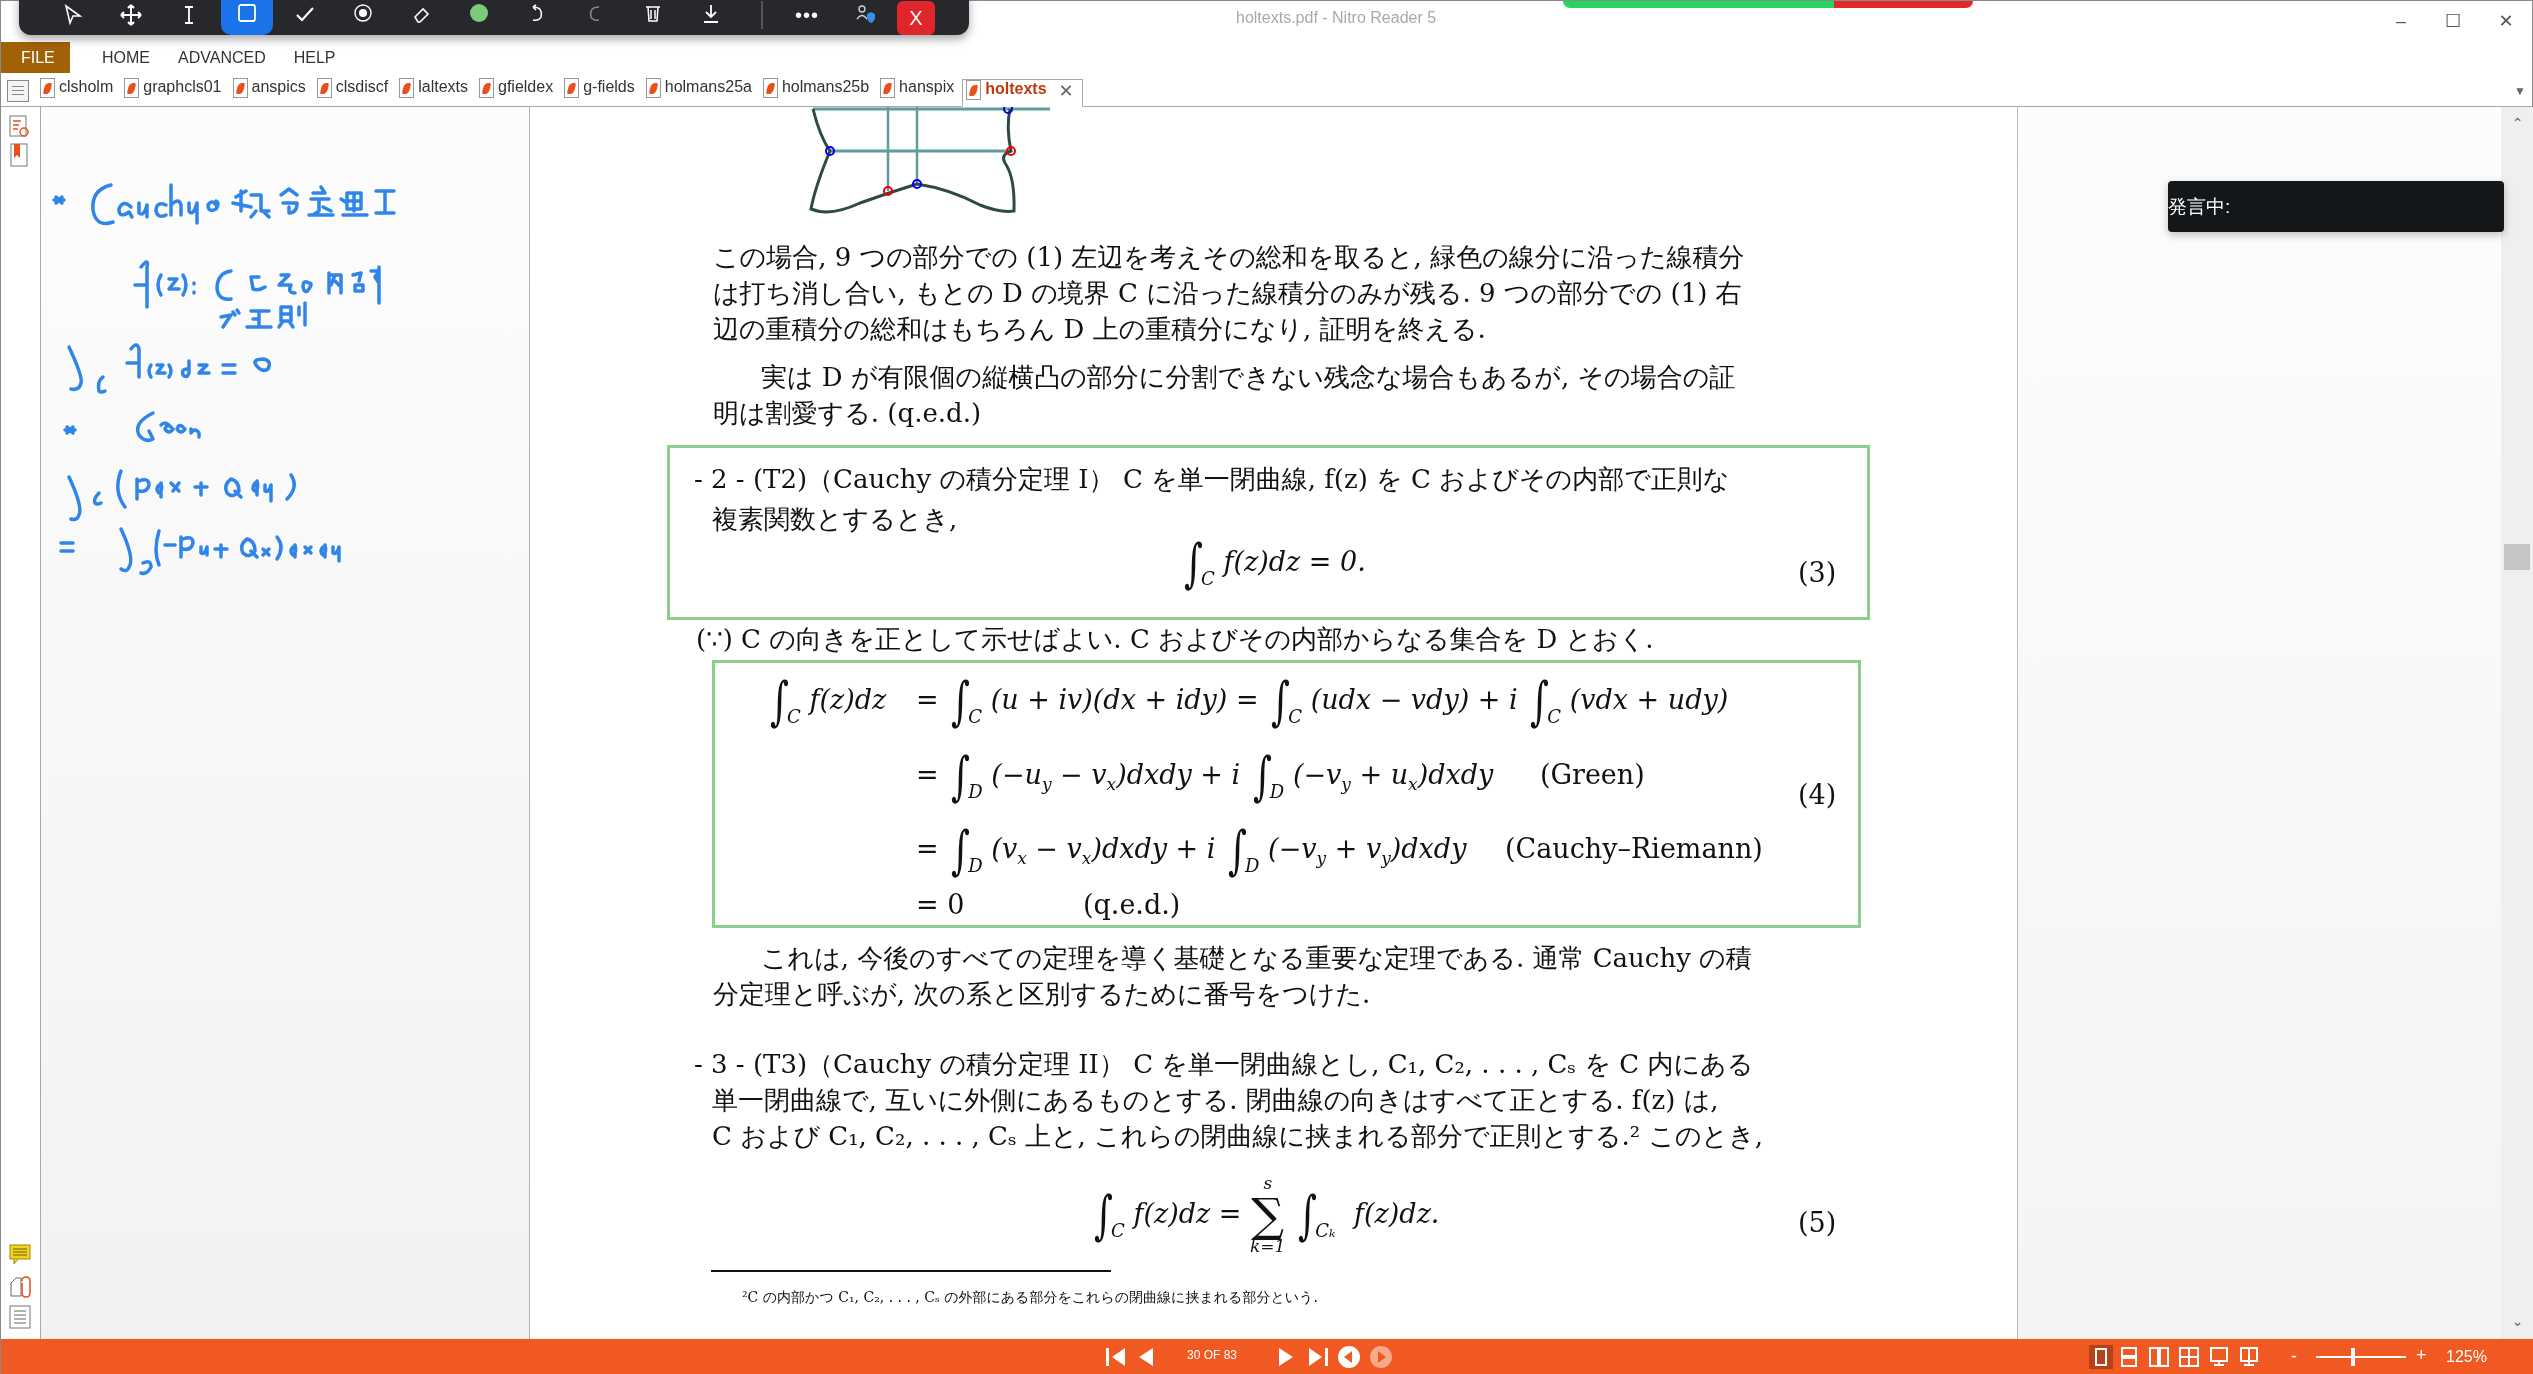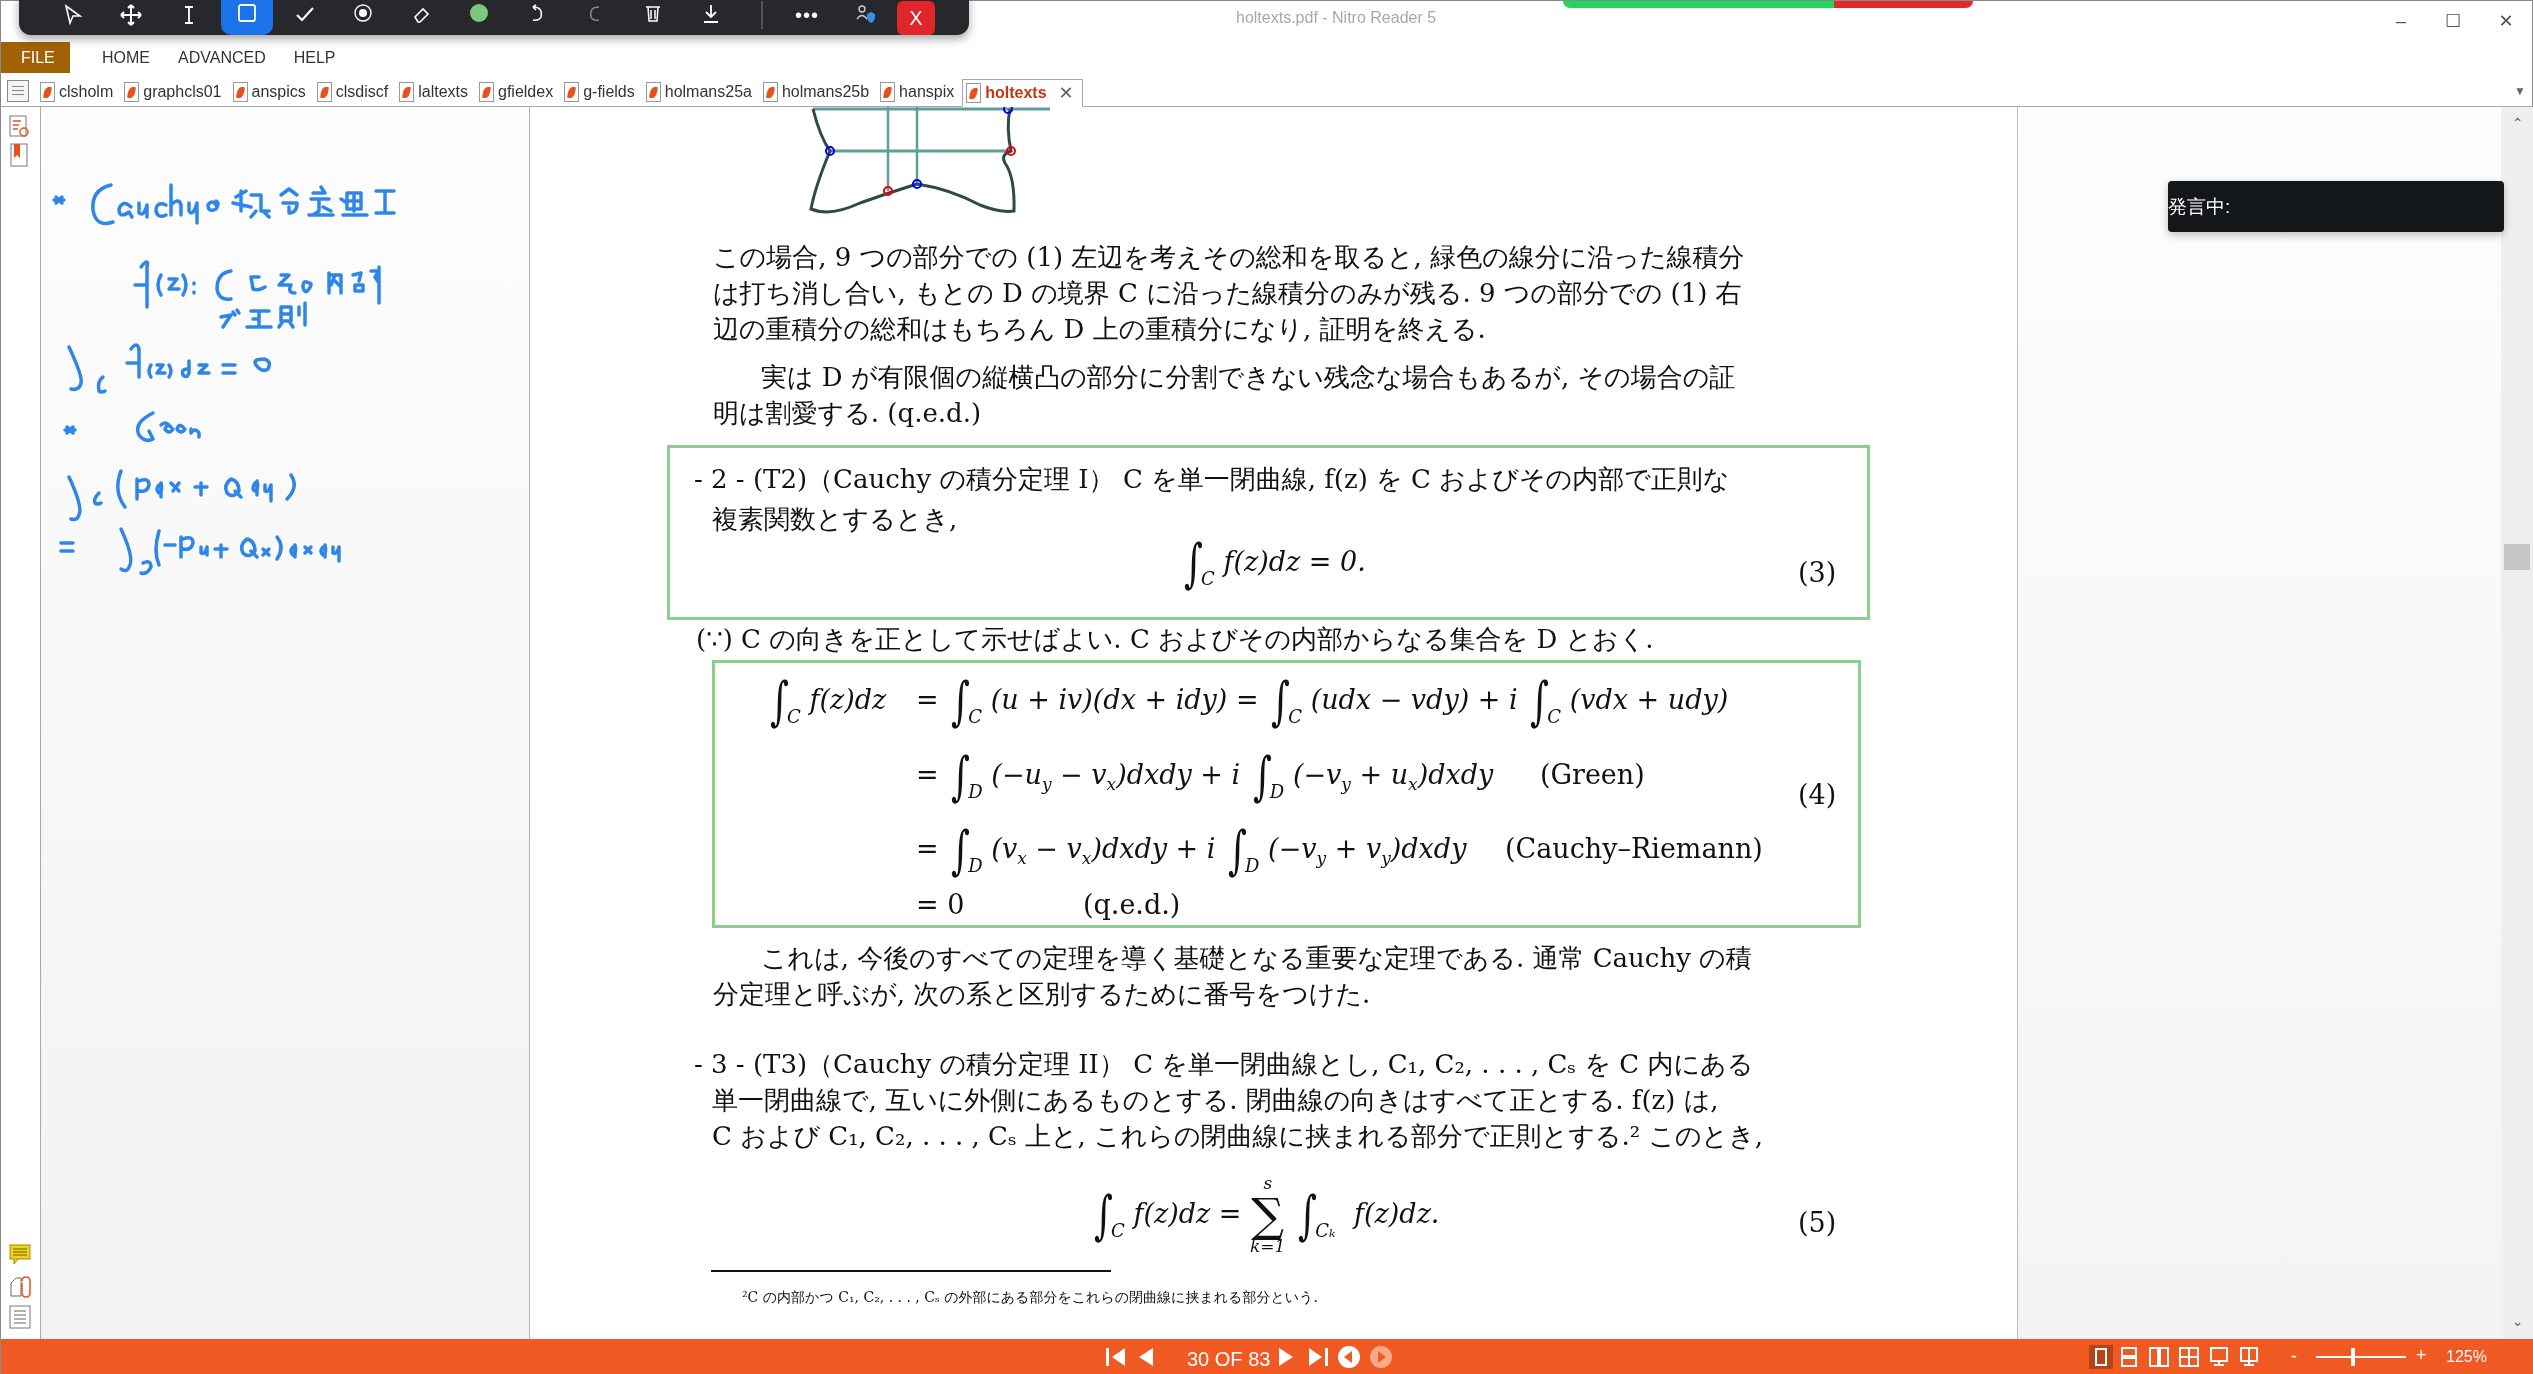--- a/index.html
+++ b/index.html
@@ -22,21 +22,21 @@
   .app-title { position: absolute; left: 1235px; top: 8px; font-size: 16px; color: #a9a9a9; }
   .win-ctrl { position: absolute; top: 6px; width: 40px; height: 28px; display: flex; align-items: center; justify-content: center; color: #555; font-size: 18px; cursor: pointer; }
 
   .menu-bar { position: absolute; left: 0; top: 41px; height: 31px; width: 100%; display: flex; align-items: center; }
   .menu-item { font-size: 16px; color: #333; padding: 0 14px; height: 31px; line-height: 31px; cursor: pointer; }
   .menu-item.file { background: #a16207; color: #fff; width: 69px; padding: 0 0 0 20px; }
   .ribbon-collapse { position: absolute; right: 6px; top: 83px; color: #666; font-size: 12px; }
 
   .tab-row { position: absolute; left: 0; top: 76px; height: 30px; width: 100%; border-bottom: 1px solid #a8a8a8; display: flex; align-items: flex-end; }
   .tab-menu-icon { width: 22px; height: 22px; margin: 0 8px 4px 6px; border: 1px solid #888; background: linear-gradient(#888,#888) 4px 5px/12px 1px no-repeat, linear-gradient(#888,#888) 4px 9px/12px 1px no-repeat, linear-gradient(#888,#888) 4px 13px/12px 1px no-repeat, #f4f4f4; }
-  .doc-tab { display: flex; align-items: center; height: 28px; padding: 0 4px 0 3px; margin-right: 4px; font-size: 16px; color: #333; cursor: pointer; }
+  .doc-tab { display: flex; align-items: flex-start; height: 28px; padding: 0 4px 0 3px; margin-right: 4px; font-size: 16px; color: #333; cursor: pointer; }
   .doc-tab.active { border: 1px solid #a8a8a8; border-bottom: 1px solid #fff; background: #fff; margin-bottom: -1px; padding-right: 8px; }
   .doc-tab.active .tab-label { color: #c0390f; font-weight: bold; }
   .pdf-icon { width: 15px; height: 20px; border: 1px solid #999; background: #fff; margin-right: 4px; position: relative; }
   .pdf-icon::after { content: ""; position: absolute; left: 3px; top: 4px; width: 7px; height: 11px; background: #e8501c; border-radius: 50% 20% 50% 20%; transform: skewX(-12deg); }
   .tab-close { margin-left: 12px; color: #666; font-size: 18px; }
 
   .left-strip { position: absolute; left: 0; top: 106px; width: 40px; height: 1232px; background: #fff; border-right: 1px solid #a9a9a9; }
   .ls-icon { position: absolute; left: 8px; width: 22px; height: 24px; cursor: pointer; }
 
   .annot-panel { position: absolute; left: 40px; top: 106px; width: 489px; height: 1232px; background: linear-gradient(#fdfdfd, #f2f2f2); border-right: 1px solid #b4b4b4; }
@@ -57,21 +57,21 @@
   .green-box { position: absolute; border: 3px solid #8ccf8c; }
   .eqno { position: absolute; font-size: 27px; }
   .int { font-size: 52px; font-style: normal; line-height: 1; display: inline-block; transform: scaleX(0.7); vertical-align: middle; }
   .sub { font-size: 18px; font-style: italic; vertical-align: -14px; margin-left: -6px; }
   .eqline { position: absolute; font-size: 27px; white-space: nowrap; }
 
   .footnote-rule { position: absolute; left: 181px; top: 1163px; width: 400px; height: 2px; background: #111; }
 
   .status-bar { position: absolute; left: 0; top: 1338px; width: 2533px; height: 36px; background: #f05a22; color: #fff; }
   .nav-btn { position: absolute; top: 7px; height: 22px; display: flex; align-items: center; cursor: pointer; }
-  .page-indicator { position: absolute; left: 1186px; top: 9px; font-size: 20px; }
+  .page-indicator { position: absolute; left: 1186px; top: 9px; font-size: 12px; }
   .view-btn { position: absolute; top: 6px; width: 24px; height: 24px; cursor: pointer; display: flex; align-items: center; justify-content: center; }
   .view-btn.active { background: #b5431a; }
   .view-btn .b { border: 2px solid #fff; }
   .zoom-slider { position: absolute; left: 2315px; top: 17px; width: 90px; height: 2px; background: #fff; }
   .zoom-thumb { position: absolute; left: 2350px; top: 9px; width: 4px; height: 18px; background: #fff; }
   .zoom-level { position: absolute; left: 2445px; top: 9px; font-size: 16px; }
 </style>
 </head>
 <body>
 

